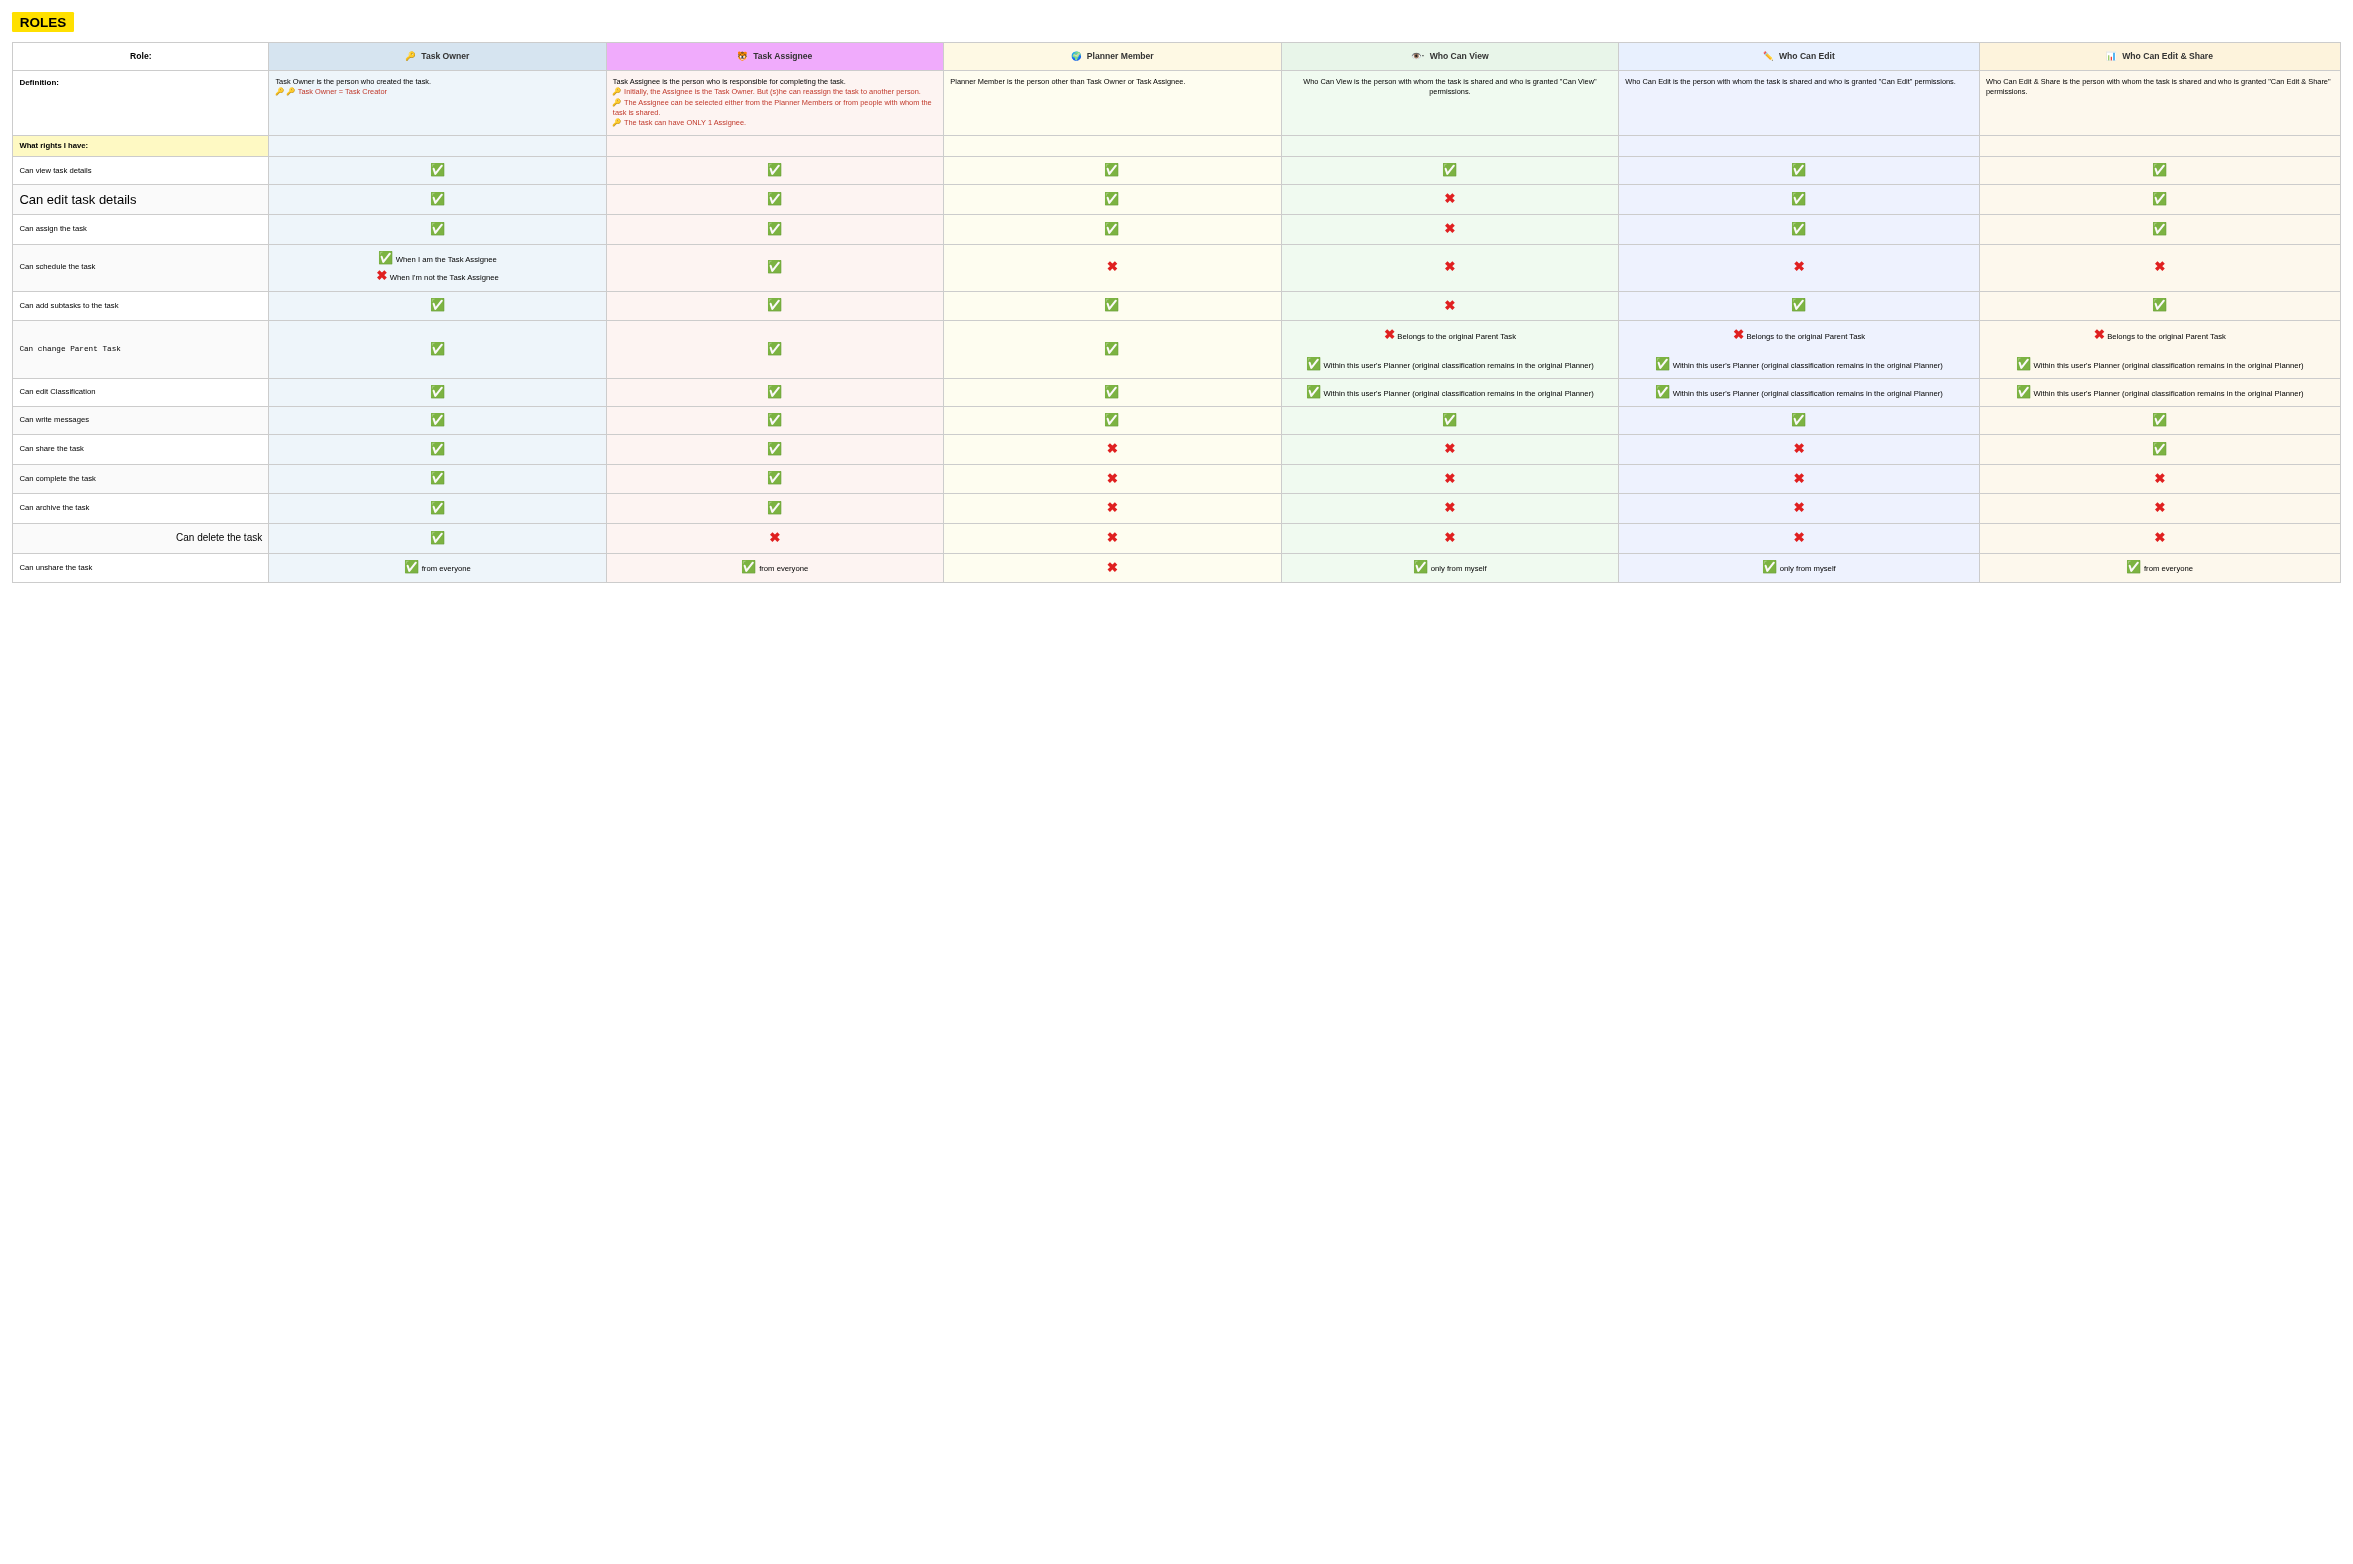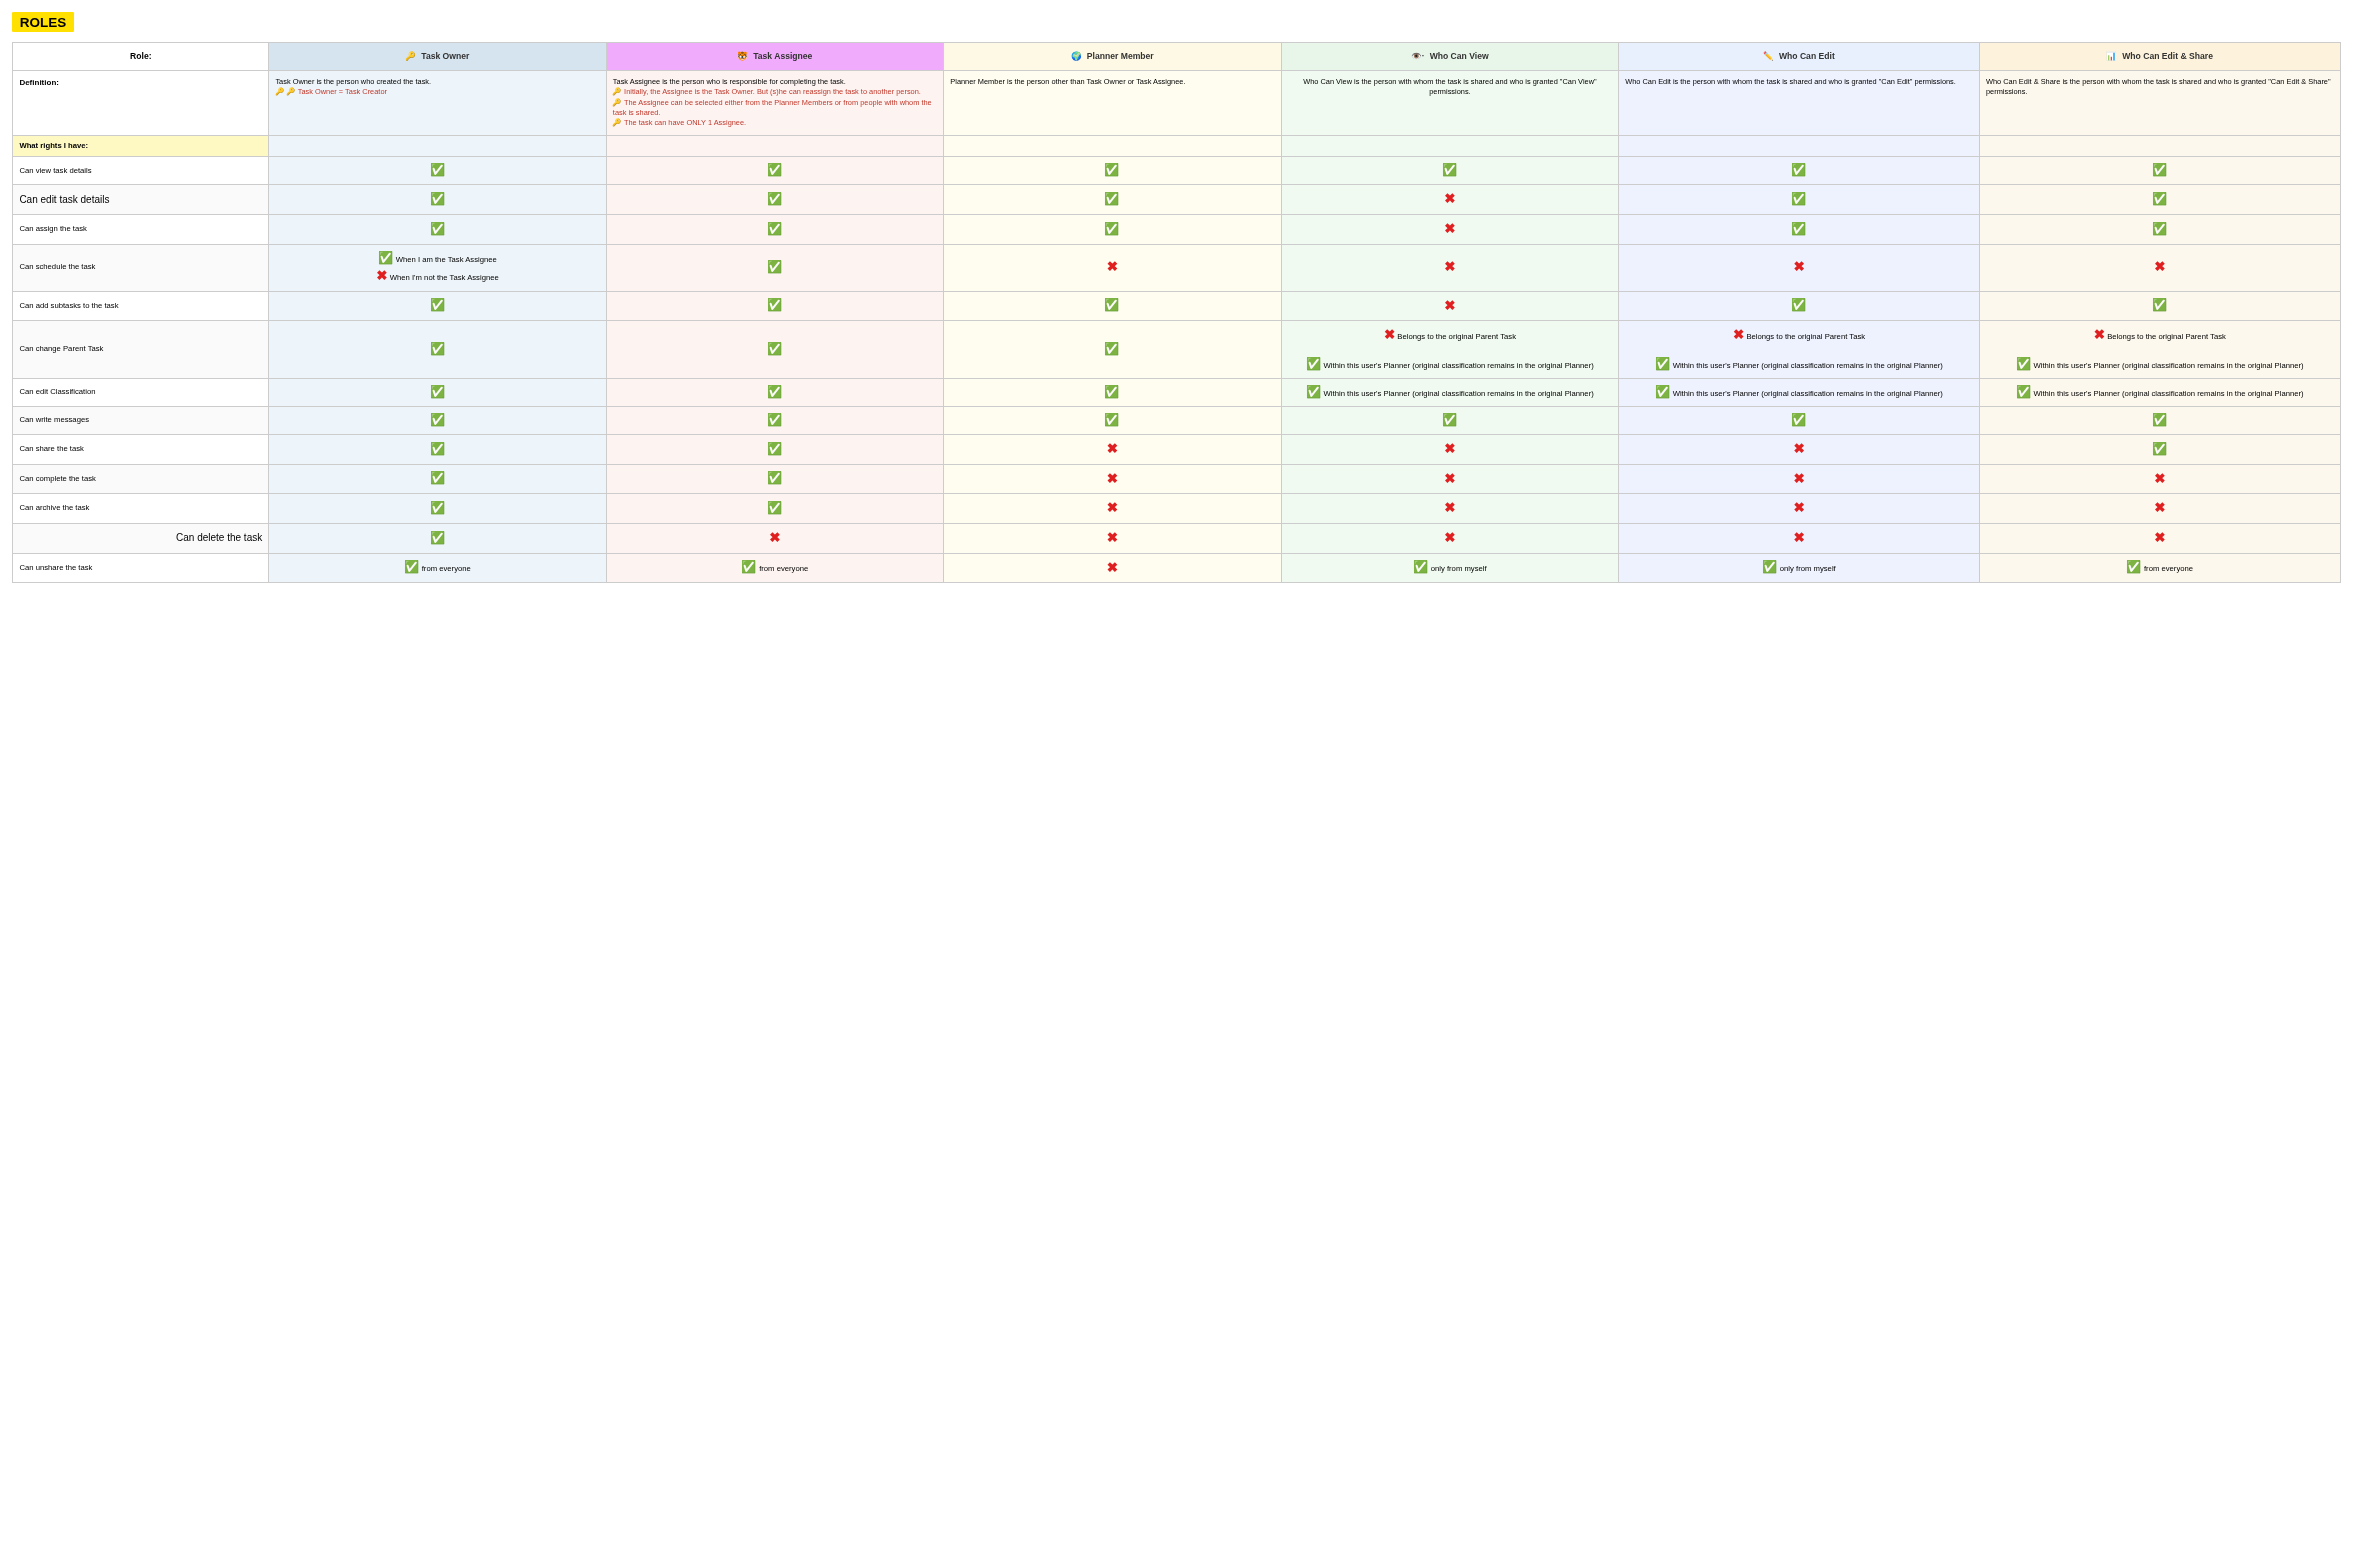--- a/index.html
+++ b/index.html
@@ -134,21 +134,21 @@
       <tr class="row-data">
     <td style="font-size:7.7px;">Can view task details</td>
         <td class="owner-data col-owner-data"><span class="check">✅</span></td>
         <td class="assign-data col-assign-data"><span class="check">✅</span></td>
         <td class="planner-data col-planner-data"><span class="check">✅</span></td>
         <td class="view-data col-view-data"><span class="check">✅</span></td>
         <td class="edit-data col-edit-data"><span class="check">✅</span></td>
         <td class="editshare-data col-editshare-data"><span class="check">✅</span></td>
       </tr>
       <tr class="row-data">
-    <td style="font-size:10px;">Can edit task details</td>
+    <td style="font-size:13px;">Can edit task details</td>
         <td class="owner-data col-owner-data"><span class="check">✅</span></td>
         <td class="assign-data col-assign-data"><span class="check">✅</span></td>
         <td class="planner-data col-planner-data"><span class="check">✅</span></td>
         <td class="view-data col-view-data"><span class="cross">✖</span></td>
         <td class="edit-data col-edit-data"><span class="check">✅</span></td>
         <td class="editshare-data col-editshare-data"><span class="check">✅</span></td>
       </tr>
       <tr class="row-data">
     <td style="font-size:7.7px;">Can assign the task</td>
         <td class="owner-data col-owner-data"><span class="check">✅</span></td>
@@ -173,21 +173,21 @@
       <tr class="row-data">
     <td style="font-size:7.7px;">Can add subtasks to the task</td>
         <td class="owner-data col-owner-data"><span class="check">✅</span></td>
         <td class="assign-data col-assign-data"><span class="check">✅</span></td>
         <td class="planner-data col-planner-data"><span class="check">✅</span></td>
         <td class="view-data col-view-data"><span class="cross">✖</span></td>
         <td class="edit-data col-edit-data"><span class="check">✅</span></td>
         <td class="editshare-data col-editshare-data"><span class="check">✅</span></td>
       </tr>
       <tr class="row-data">
-    <td style="font-size:7.7px;">Can change Parent Task</td>
+    <td style="font-size:7.7px;font-family:Liberation Mono, monospace;">Can change Parent Task</td>
         <td class="owner-data col-owner-data"><span class="check">✅</span></td>
         <td class="assign-data col-assign-data"><span class="check">✅</span></td>
         <td class="planner-data col-planner-data"><span class="check">✅</span></td>
         <td class="view-data col-view-data">
       <span class="cross">✖</span> Belongs to the original Parent Task<br><br>
       <span class="check">✅</span> Within this user's Planner (original classification remains in the original Planner)
     </td>
         <td class="edit-data col-edit-data">
       <span class="cross">✖</span> Belongs to the original Parent Task<br><br>
       <span class="check">✅</span> Within this user's Planner (original classification remains in the original Planner)

